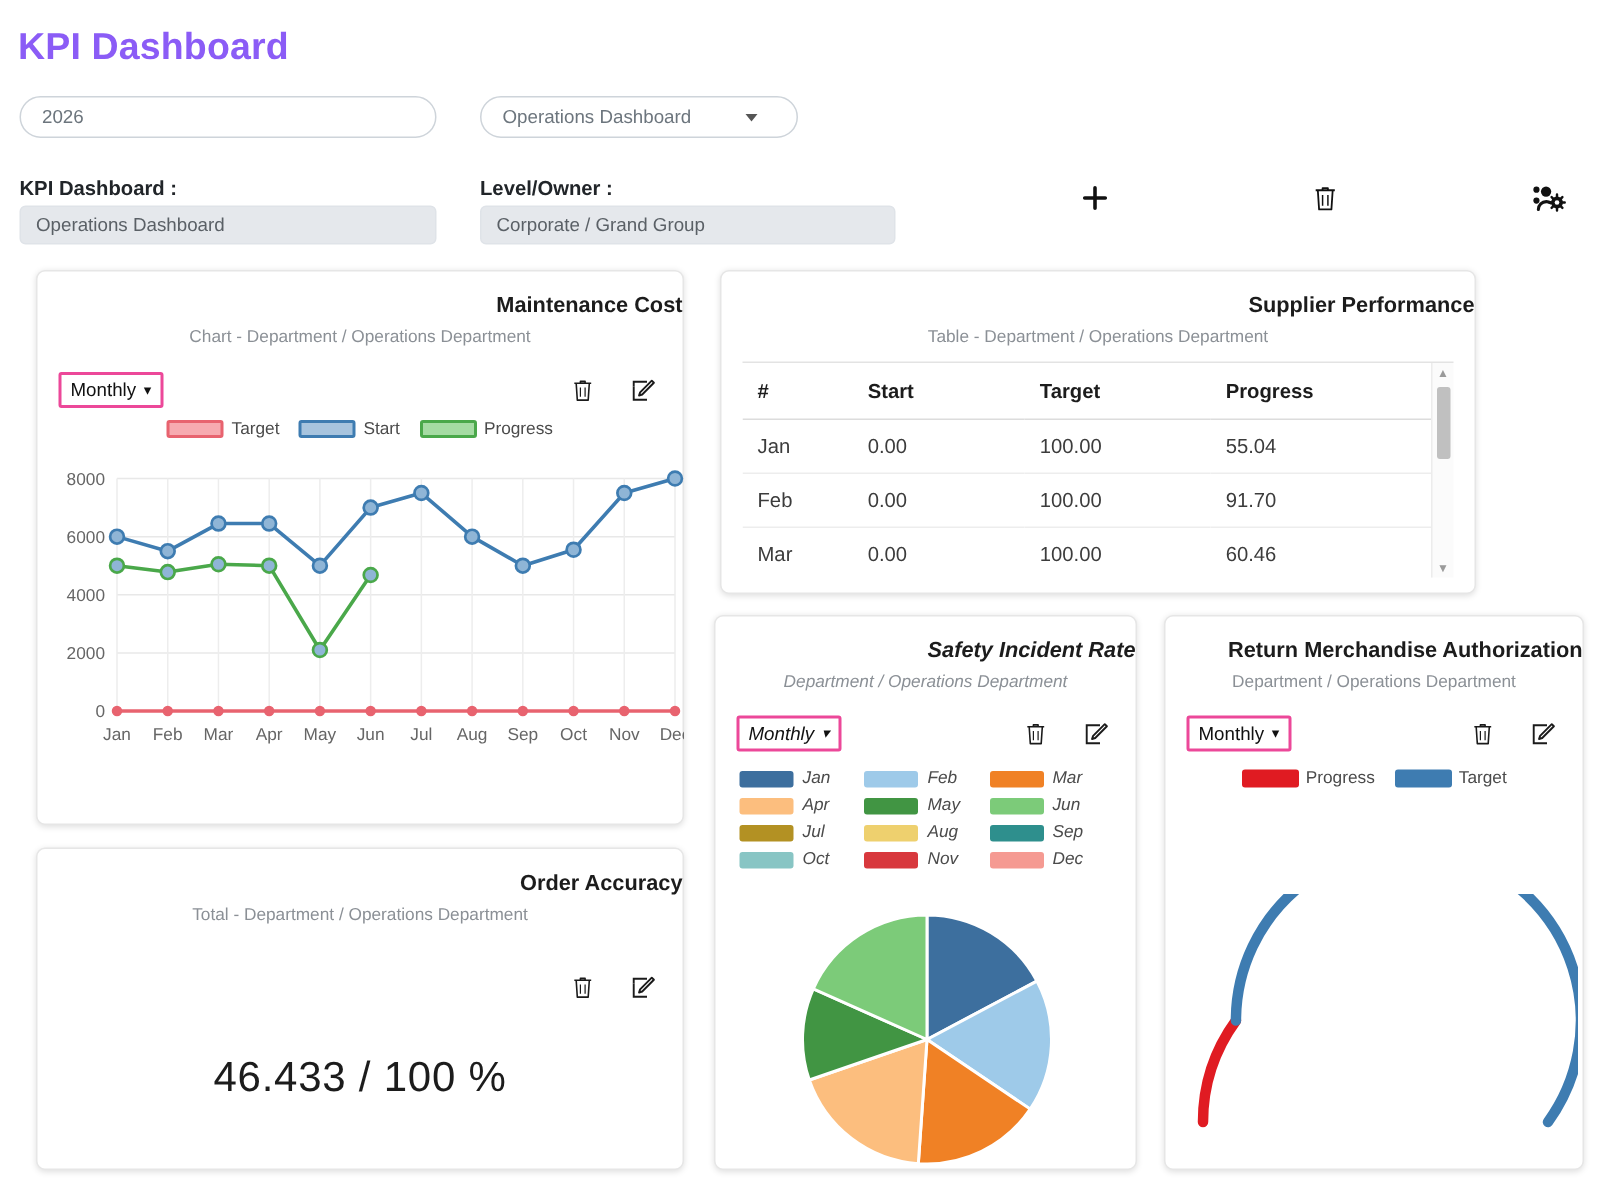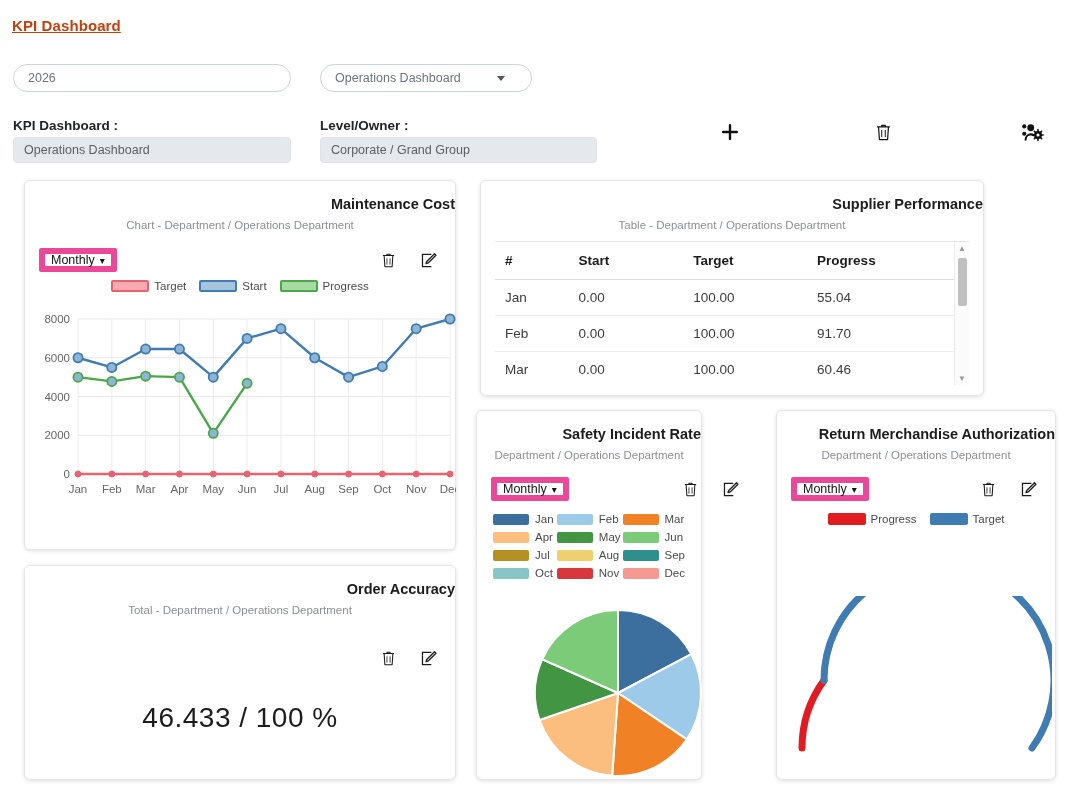--- a/index.html
+++ b/index.html
@@ -10,23 +10,22 @@
     font-family:"Liberation Sans", sans-serif;
     color:#212529;
     overflow:hidden;
     position:relative;
   }
   .page { position:relative; width:1080px; height:786px; }
 
   
   .page-title {
     position:absolute; left:12px; top:17px;
-    font-size:15px; font-weight:600; color:#c2410c;
+    font-size:25px; font-weight:600; color:#8b5cf6;
     letter-spacing:.1px;
-    text-decoration:underline;
   }
   .pill {
     position:absolute; height:28px; border:1px solid #ced4da;
     border-radius:20px; background:#fff;
     font-size:12.5px; color:#6c757d;
     display:flex; align-items:center; padding:0 14px;
     font-family:"Liberation Sans", sans-serif;
   }
   #year-input { left:13px; top:64px; width:278px; }
   #dash-select { left:320px; top:64px; width:212px; justify-content:space-between; padding-right:10px;}
@@ -61,21 +60,21 @@
   .card-title {
     text-align:right; font-size:14.5px; font-weight:bold; color:#1c1c1c;
     margin-top:13px; line-height:1.45;
   }
   .card-sub {
     text-align:center; font-size:11.5px; color:#8b9096; margin-top:4px;
   }
   .ctrl-row { position:relative; height:30px; margin-top:12px; }
   .sel {
     position:absolute; left:14px; top:0; height:24px;
-    border:6px solid #ec4899; background:#fff; border-radius:2px;
+    border:2px solid #ec4899; background:#fff; border-radius:2px;
     font-size:12.5px; color:#111; display:flex; align-items:center;
     gap:5px; padding:0 6px; cursor:pointer;
   }
   .sel .chev { font-size:10px; }
   .ico { position:absolute; top:1px; width:22px; height:22px; cursor:pointer;
          display:flex; align-items:center; justify-content:center; color:#1b1b1b; }
 
   
   .legend-line { display:flex; justify-content:center; gap:13px; margin-top:4px; }
   .lg-item { display:flex; align-items:center; gap:5px; font-size:11.5px; color:#4b4b4b; }
@@ -320,21 +319,21 @@
         <svg width="17" height="17" viewBox="0 0 24 24">
             <path d="M3.5 8v12.5h12.5" fill="none" stroke="#1b1b1b" stroke-width="1.8"></path>
             <path d="M3.5 8V3.5H16" fill="none" stroke="#1b1b1b" stroke-width="1.8"></path>
             <path d="M20.5 2.5l2 2-11 11-3 1 1-3z" fill="none" stroke="#1b1b1b" stroke-width="1.8" stroke-linejoin="round"></path>
           </svg>
       </div>
     </div>
     <div class="big-value">46.433 / 100 %</div>
   </div>
 
-  <div class="card" style="left:476px; top:410px; width:226px; height:370px;">
+  <div class="card" style="left:476px; top:410px; width:282px; height:370px;font-style:italic;">
     <div class="card-title">Safety Incident Rate</div>
     <div class="card-sub">Department / Operations Department</div>
 
     <div class="ctrl-row" style="margin-top:16px;">
       <div class="sel">
         <span>Monthly</span>
         <span class="chev">▾</span>
       </div>
       <div class="ico" style="left:202px;">
         <svg width="15" height="17" viewBox="0 0 24 26">

